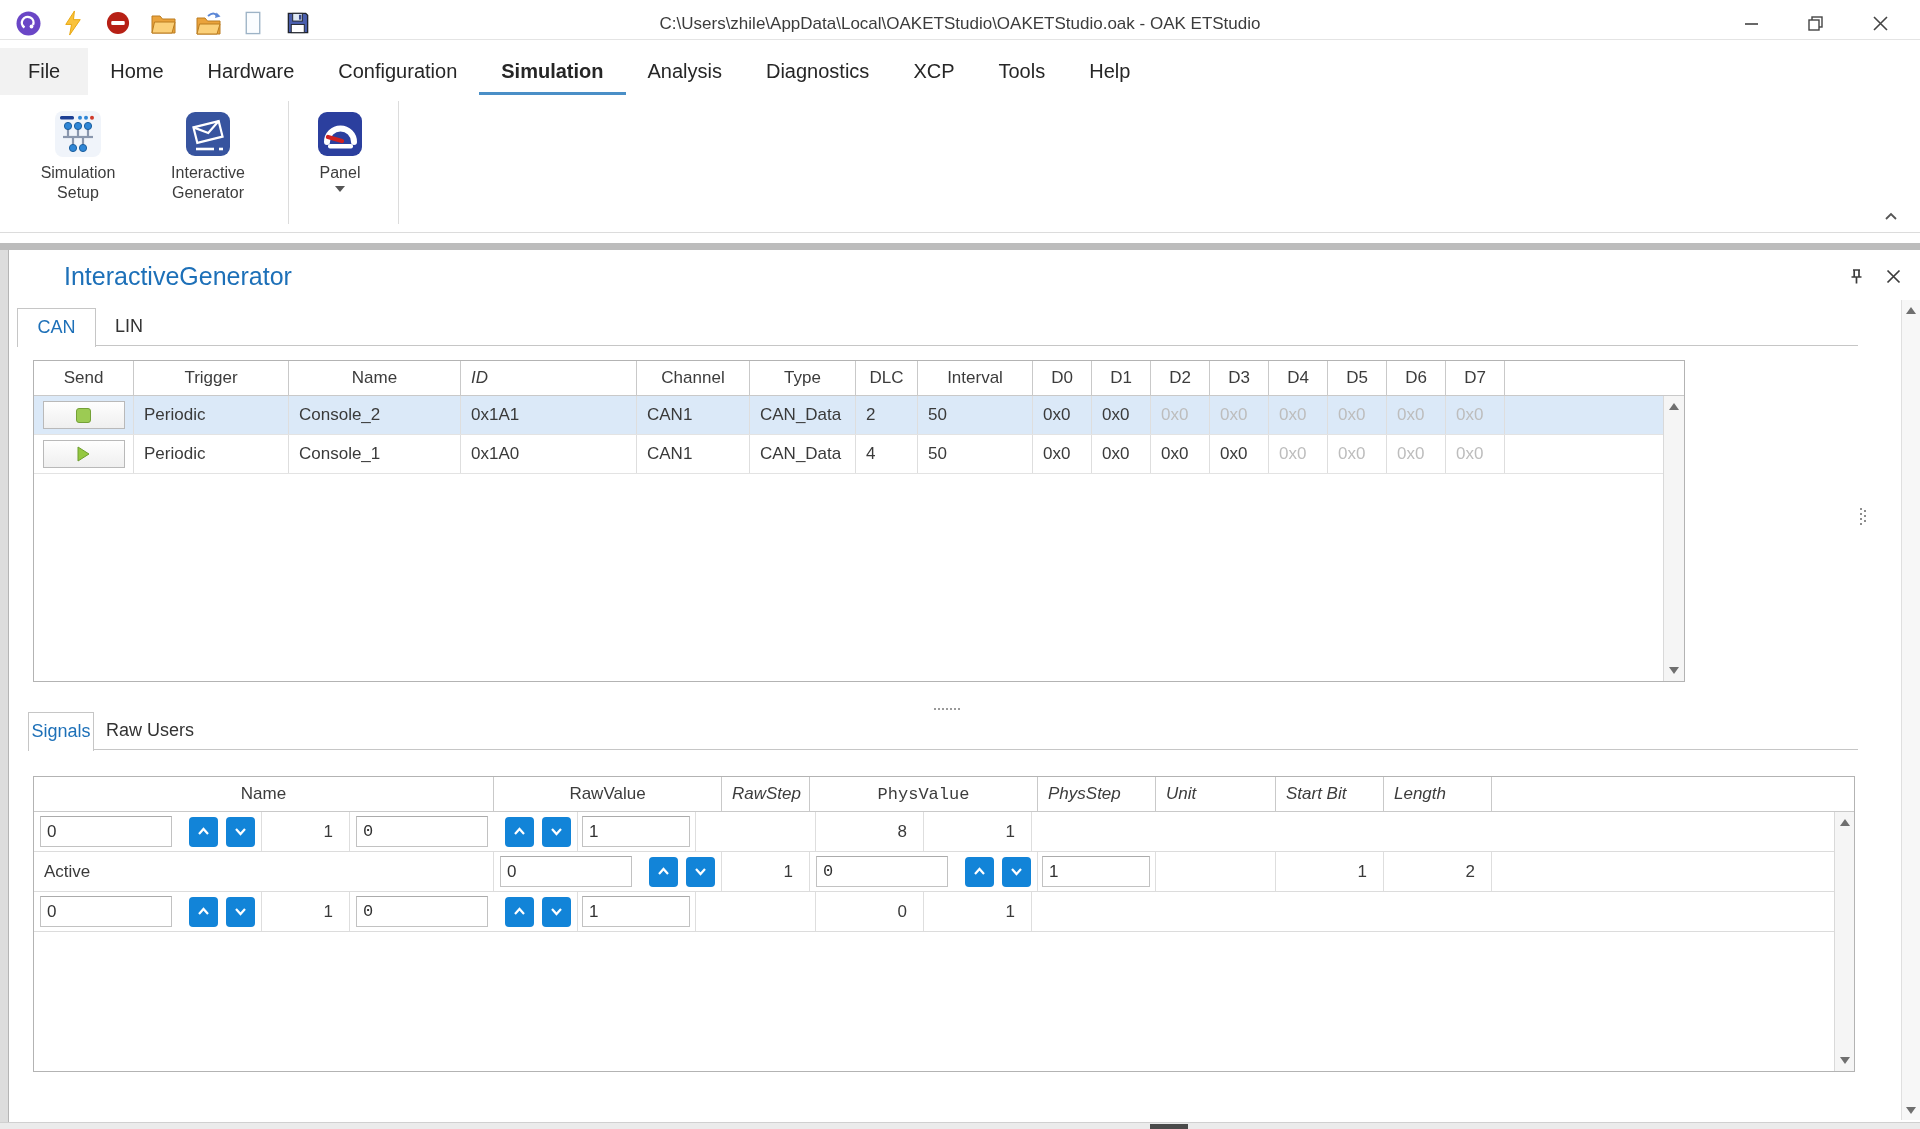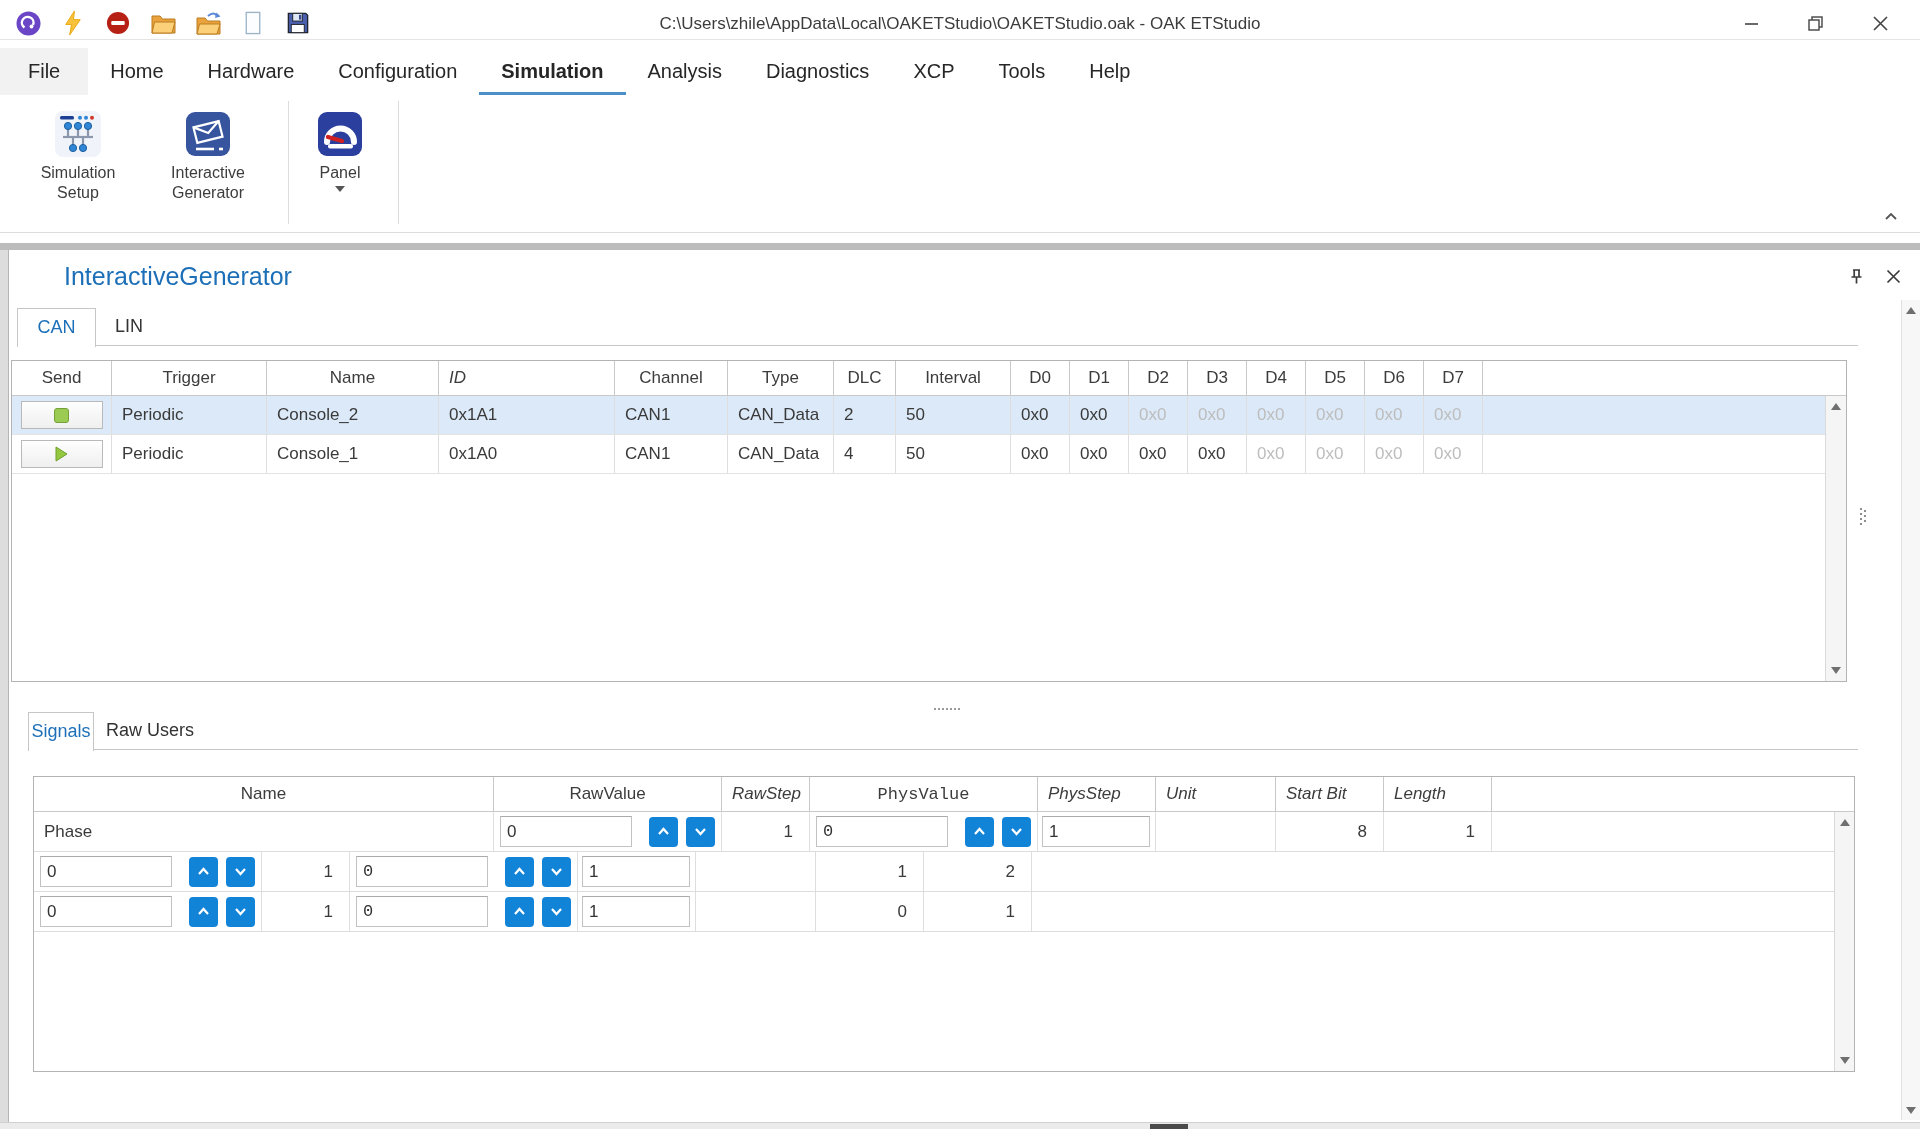--- a/index.html
+++ b/index.html
@@ -55,21 +55,21 @@
   
   .gtable { position:absolute; background:#fff; border:1px solid #b3b3b3; }
   .trow { display:flex; align-items:stretch; }
   .cell { border-right:1px solid #dedede; display:flex; align-items:center; padding-left:10px; font-size:17px; color:#3a3a3a; overflow:hidden; white-space:nowrap; }
   .thead .cell { justify-content:center; padding-left:0; color:#3c3c3c; border-right:1px solid #c9c9c9; }
   .thead { border-bottom:1px solid #c9c9c9; height:35px; }
   .thead .cell.al { justify-content:flex-start; padding-left:10px;font-style:italic; }
   .cell.fill { flex:1; border-right:none; }
 
   
-  .msg-table { left:2px; top:110px; width:1836px; height:322px; }
+  .msg-table { left:24px; top:110px; width:1652px; height:322px; }
   .msg-table .trow.data { height:39px; border-bottom:1px solid #e3e3e3; }
   .msg-table .trow.selected { background:#dbe9f8; }
   .c-send{width:100px;} .c-trig{width:155px;} .c-name{width:172px;} .c-id{width:176px;}
   .c-chan{width:113px;} .c-type{width:106px;} .c-dlc{width:62px;} .c-intv{width:115px;} .c-byte{width:59px;}
   .cell.dim { color:#bdbdbd; }
   .cell.c-send { justify-content:center; padding-left:0; }
   .send-btn { width:82px; height:28px; border:1px solid #b9b9b9; background:linear-gradient(#fefefe,#efefef); display:flex; align-items:center; justify-content:center; }
   .glyph-stop { width:15px; height:15px; background:#9ccb53; border:1px solid #74a137; border-radius:3px; }
 
   
@@ -373,21 +373,20 @@
       <div class="cell s-rstep al">RawStep</div>
       <div class="cell s-phys">PhysValue</div>
       <div class="cell s-pstep al">PhysStep</div>
       <div class="cell s-unit al">Unit</div>
       <div class="cell s-sbit al">Start Bit</div>
       <div class="cell s-len al">Length</div>
       <div class="cell fill"></div>
     </div>
 
     <div class="trow data">
-      <div class="cell s-name">Phase</div>
       <div class="cell s-raw editor">
         <input value="0" style="">
         <span class="spins">
           <button class="spin">
               <svg width="13" height="9" viewBox="0 0 13 9">
                 <polyline points="2,7 6.5,2 11,7" fill="none" stroke="#fff" stroke-width="2.2"></polyline>
               </svg>
             </button>
           <button class="spin">
               <svg width="13" height="9" viewBox="0 0 13 9">
@@ -415,20 +414,21 @@
       <div class="cell s-pstep pstep-cell">
           <input value="1" style="">
         </div>
       <div class="cell s-unit"></div>
       <div class="cell s-sbit num">8</div>
       <div class="cell s-len num">1</div>
       <div class="cell fill"></div>
     </div>
 
     <div class="trow data">
+      <div class="cell s-name">Active</div>
       <div class="cell s-raw editor">
         <input value="0" style="">
         <span class="spins">
           <button class="spin">
               <svg width="13" height="9" viewBox="0 0 13 9">
                 <polyline points="2,7 6.5,2 11,7" fill="none" stroke="#fff" stroke-width="2.2"></polyline>
               </svg>
             </button>
           <button class="spin">
               <svg width="13" height="9" viewBox="0 0 13 9">

